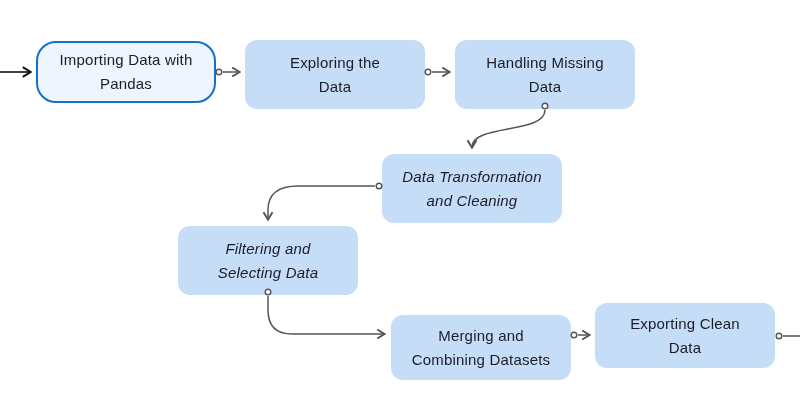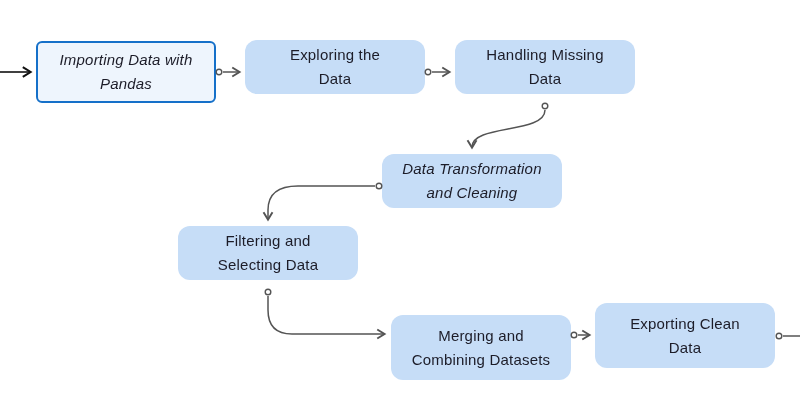--- a/index.html
+++ b/index.html
@@ -9,40 +9,39 @@
     font-family:"Liberation Sans","DejaVu Sans",sans-serif;
     overflow:hidden;
   }
   .canvas{
     position:relative;
     width:800px;height:400px;
     background:#ffffff;
   }
   .node{
     position:absolute;
-    width:180px;height:54px;
+    width:180px;height:69px;
     background:#c6ddf7;
     border-radius:12px;
     display:flex;align-items:center;justify-content:center;
     text-align:center;
     box-sizing:border-box;
   }
   .node .label{
     white-space:pre-line;
     font-size:15px;
     line-height:24px;
     color:#1c1c28;
     letter-spacing:.2px;
     padding:0 6px;
   }
   .node.highlight{
     background:#eef5fd;
     border:2px solid #1570c9;
-    border-radius:6px;
-    font-style:italic;
+    border-radius:20px;
   }
   svg.edges{
     position:absolute;left:0;top:0;
     pointer-events:none;
   }
 </style>
 </head>
 <body>
 
 <div class="canvas">
@@ -60,21 +59,21 @@
   <div class="node" style="left:455px;top:40px;">
     <span class="label">Handling Missing
 Data</span>
   </div>
 
   <div class="node" style="left:382px;top:154px;font-style:italic;">
     <span class="label">Data Transformation
 and Cleaning</span>
   </div>
 
-  <div class="node" style="left:178px;top:226px;">
+  <div class="node" style="left:178px;top:226px;font-style:italic;">
     <span class="label">Filtering and
 Selecting Data</span>
   </div>
 
   <div class="node" style="left:391px;top:303px;height:65px;margin-top:12px;">
     <span class="label">Merging and
 Combining Datasets</span>
   </div>
 
   <div class="node" style="left:595px;top:303px;height:65px;">

